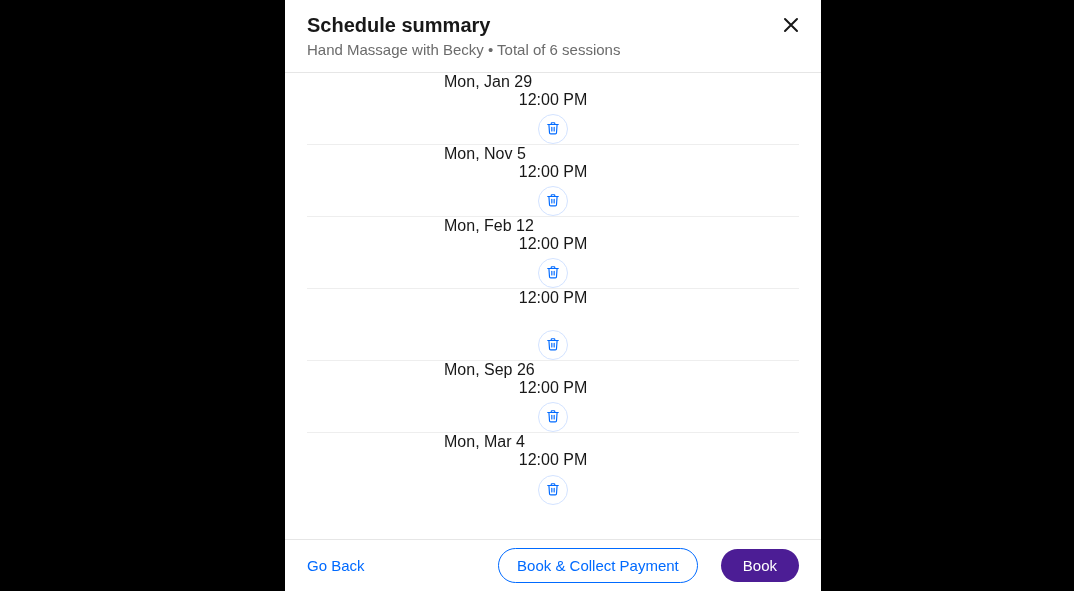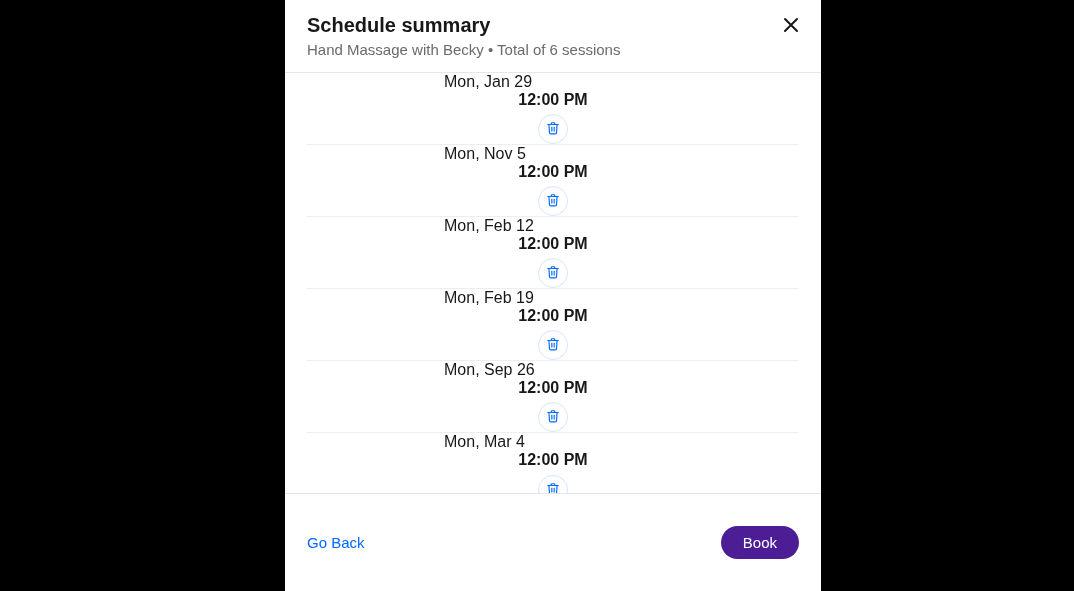--- a/index.html
+++ b/index.html
@@ -58,38 +58,37 @@
   .session-row:last-child { border-bottom: none; }
   .session-date {
     width: 218px;
     font-size: 16px;
     color: #181818;
   }
   .session-time {
     flex: 1;
     font-size: 16px;
     color: #181818;
-    font-weight: bold;
   }
   .delete-btn {
     width: 30px;
     height: 30px;
     border-radius: 50%;
     border: 1px solid #d3e3ff;
     background: #fff;
     display: flex;
     align-items: center;
     justify-content: center;
     cursor: pointer;
     flex-shrink: 0;
   }
   .delete-btn svg { width: 14px; height: 14px; }
   .modal-footer {
     border-top: 1px solid #e6e6e6;
-    padding: 32px 22px;
+    padding: 8px 22px;
     display: flex;
     align-items: center;
     gap: 23px;
   }
   .go-back {
     color: #006aff;
     font-size: 15px;
     background: none;
     border: none;
     cursor: pointer;
@@ -166,21 +165,20 @@
           <span><svg viewBox="0 0 24 24" fill="none" stroke="#006aff" stroke-width="2" stroke-linecap="round" stroke-linejoin="round">
               <polyline points="3 6 5 6 21 6"></polyline>
               <path d="M19 6l-1 14a2 2 0 0 1-2 2H8a2 2 0 0 1-2-2L5 6"></path>
               <path d="M10 11v6"></path>
               <path d="M14 11v6"></path>
               <path d="M9 6V4a1 1 0 0 1 1-1h4a1 1 0 0 1 1 1v2"></path>
             </svg></span>
         </button>
       </div>
       <div class="session-row">
-        <div class="session-date">Mon, Feb 19</div>
         <div class="session-time">12:00 PM</div>
         <button class="delete-btn">
           <span><svg viewBox="0 0 24 24" fill="none" stroke="#006aff" stroke-width="2" stroke-linecap="round" stroke-linejoin="round">
               <polyline points="3 6 5 6 21 6"></polyline>
               <path d="M19 6l-1 14a2 2 0 0 1-2 2H8a2 2 0 0 1-2-2L5 6"></path>
               <path d="M10 11v6"></path>
               <path d="M14 11v6"></path>
               <path d="M9 6V4a1 1 0 0 1 1-1h4a1 1 0 0 1 1 1v2"></path>
             </svg></span>
         </button>
@@ -208,16 +206,17 @@
               <path d="M10 11v6"></path>
               <path d="M14 11v6"></path>
               <path d="M9 6V4a1 1 0 0 1 1-1h4a1 1 0 0 1 1 1v2"></path>
             </svg></span>
         </button>
       </div>
     </div>
 
   <div class="modal-footer">
     <button class="go-back">Go Back</button>
+    <button class="btn-outline">Book &amp; Collect Payment</button>
     <button class="btn-primary">Book</button>
   </div>
 
 </div>
 
 </body></html>

